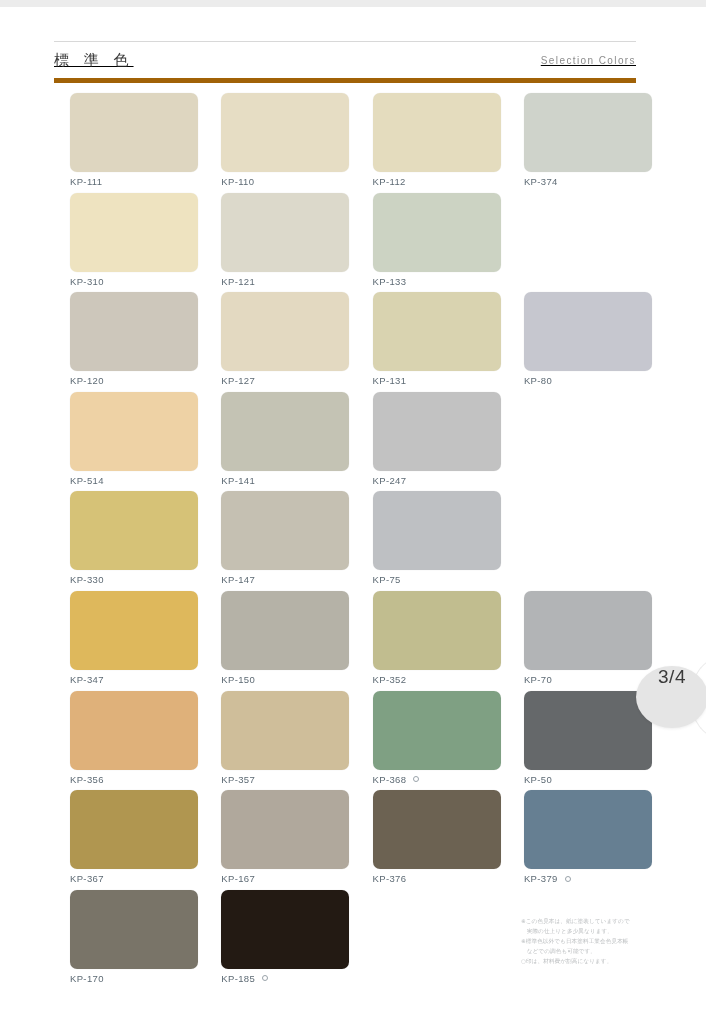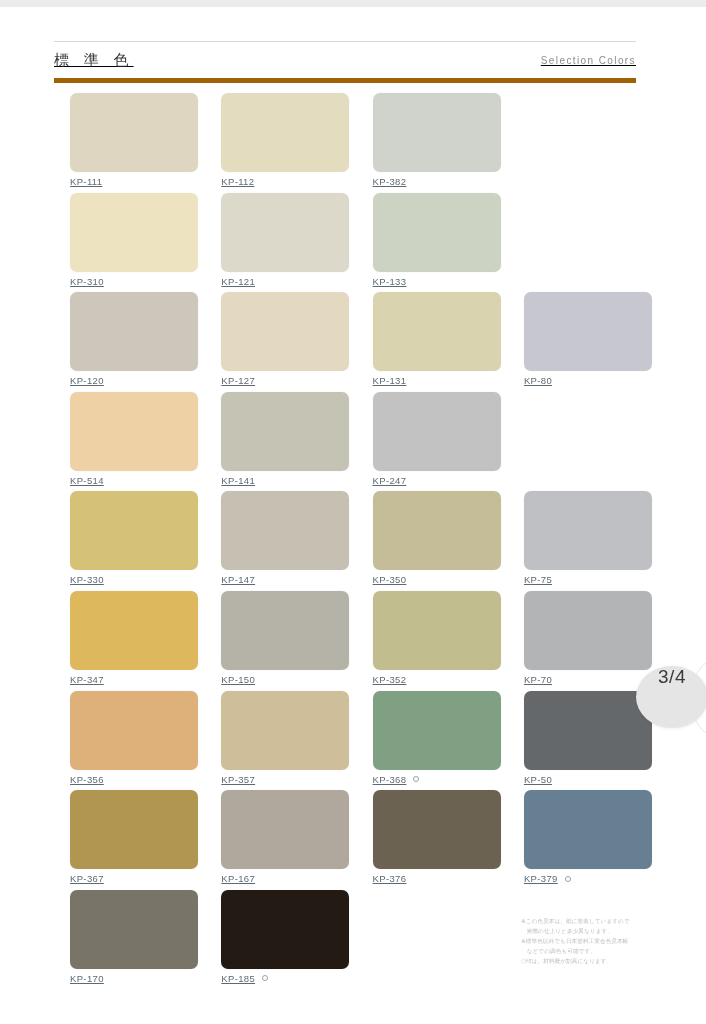--- a/index.html
+++ b/index.html
@@ -87,21 +87,20 @@
   }
   .label {
     margin-top: 4px;
     font-size: 9.5px;
     color: #5d6a74;
     letter-spacing: 0.35px;
     white-space: nowrap;
     display: flex;
     align-items: center;
     gap: 7px;
-    text-decoration: underline;
   }
   .mark {
     display: inline-block;
     width: 6px;
     height: 6px;
     border: 1px solid #9aa3aa;
     border-radius: 50%;
     box-sizing: border-box;
   }
 
@@ -166,29 +165,35 @@
 
   <div class="grid">
       <div class="row">
         <div class="cell">
           <div class="chip" style="background: rgb(222, 214, 192);"></div>
           <div class="label">
             <span>KP-111</span>
           </div>
         </div>
         <div class="cell">
+          <div class="chip" style="background: rgb(230, 221, 196);"></div>
+          <div class="label">
+            <span>KP-110</span>
+          </div>
+        </div>
+        <div class="cell">
           <div class="chip" style="background: rgb(228, 220, 190);"></div>
           <div class="label">
             <span>KP-112</span>
           </div>
         </div>
         <div class="cell">
           <div class="chip" style="background: rgb(207, 211, 203);"></div>
           <div class="label">
-            <span>KP-382</span>
+            <span>KP-374</span>
           </div>
         </div>
       </div>
       <div class="row">
         <div class="cell">
           <div class="chip" style="background: rgb(238, 227, 192);"></div>
           <div class="label">
             <span>KP-310</span>
           </div>
         </div>
@@ -255,26 +260,20 @@
         <div class="cell">
           <div class="chip" style="background: rgb(214, 194, 119);"></div>
           <div class="label">
             <span>KP-330</span>
           </div>
         </div>
         <div class="cell">
           <div class="chip" style="background: rgb(197, 192, 178);"></div>
           <div class="label">
             <span>KP-147</span>
-          </div>
-        </div>
-        <div class="cell">
-          <div class="chip" style="background: rgb(196, 189, 152);"></div>
-          <div class="label">
-            <span>KP-350</span>
           </div>
         </div>
         <div class="cell">
           <div class="chip" style="background: rgb(190, 192, 195);"></div>
           <div class="label">
             <span>KP-75</span>
           </div>
         </div>
       </div>
       <div class="row">

